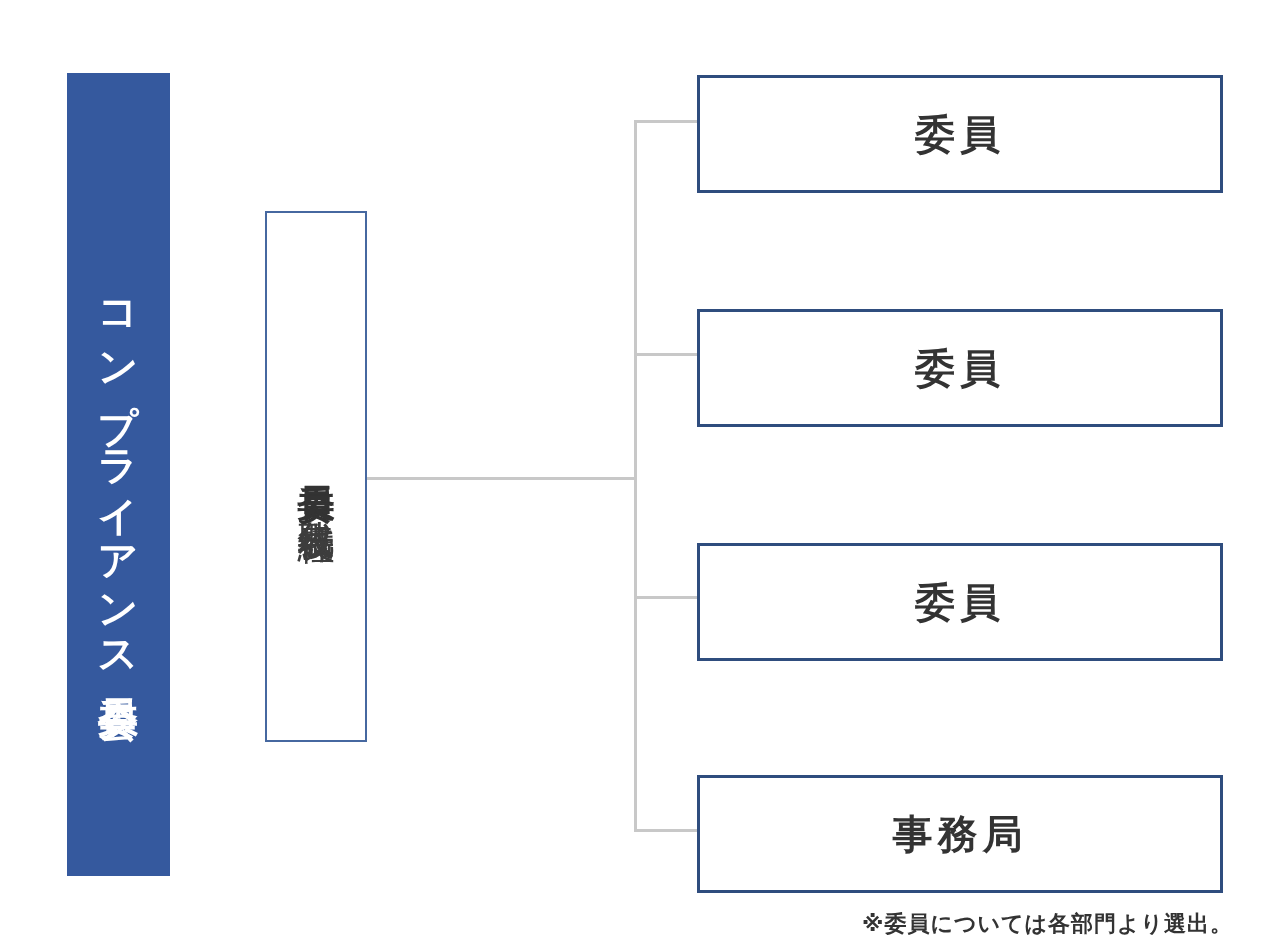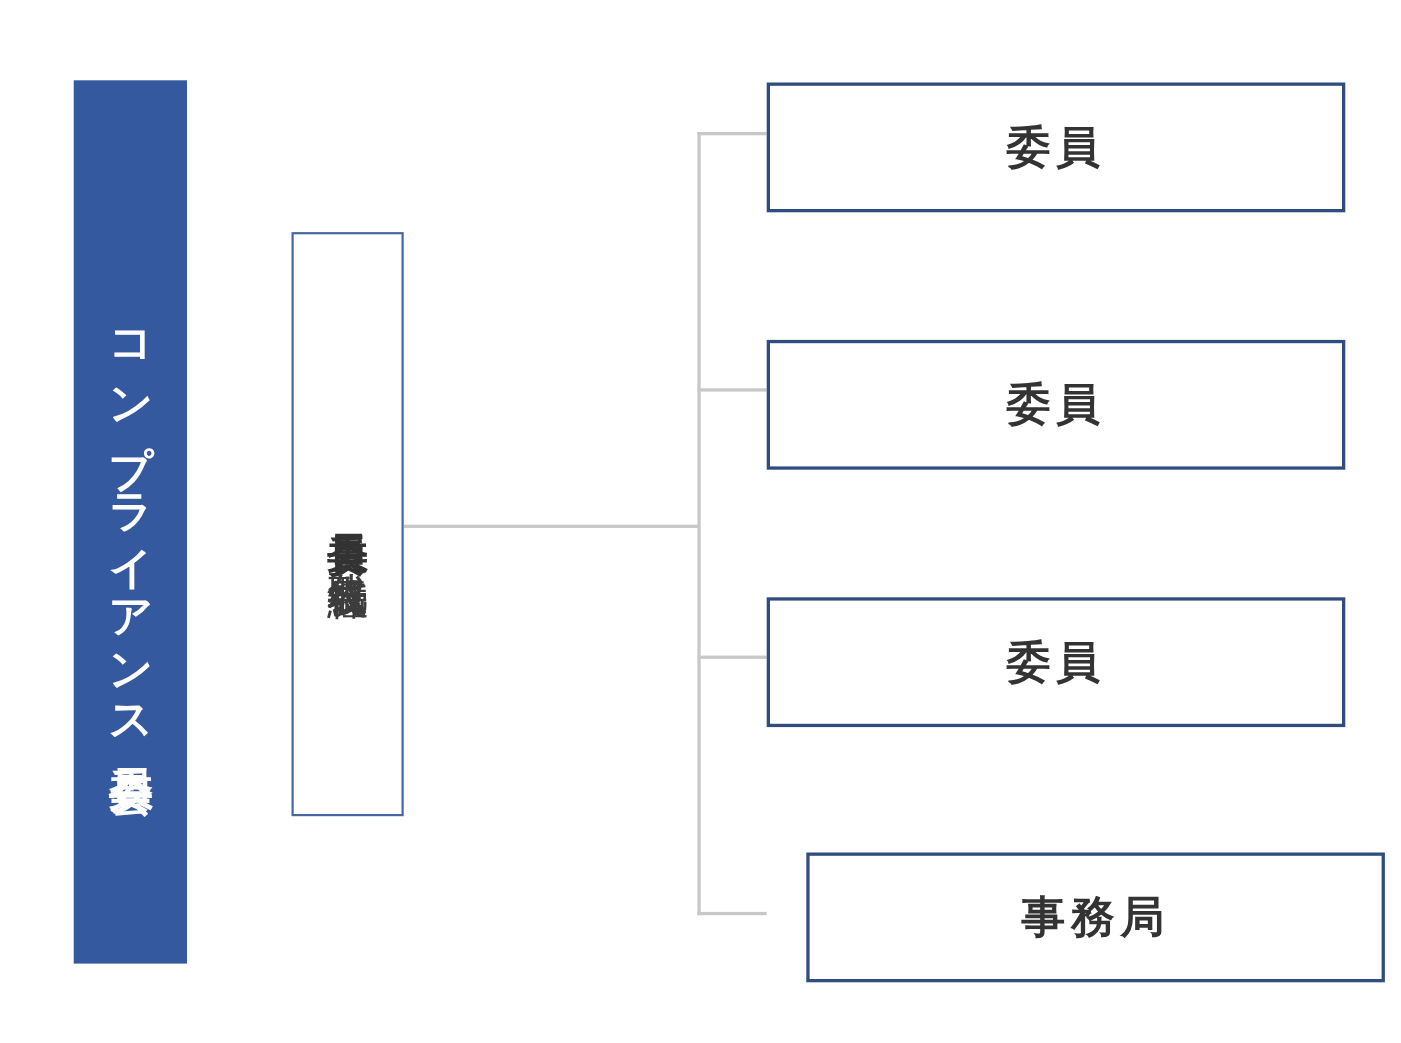--- a/index.html
+++ b/index.html
@@ -83,21 +83,21 @@
   .member-box .label {
     color: var(--text, #333333);
     font-size: 40px;
     font-weight: 700;
     letter-spacing: 5px;
     line-height: 1;
   }
   .member-box-1 { top: 75px; }
   .member-box-2 { top: 309px; }
   .member-box-3 { top: 543px; }
-  .member-box-4 { top: 775px; margin-left: 36px; }
+  .member-box-4 { top: 775px; }
   
   .connector {
     position: absolute;
     background: var(--connector, #c8c8c8);
   }
   .connector-main   { left: 366px; top: 477px; width: 270px; height: 3px; }
   .connector-trunk  { left: 634px; top: 120px; width: 3px;  height: 712px; }
   .connector-stub   { left: 634px; width: 63px; height: 3px; }
   .connector-stub-1 { top: 120px; }
   .connector-stub-2 { top: 353px; }
@@ -143,14 +143,15 @@
   <div class="member-box member-box-2">
     <span class="label">委員</span>
   </div>
   <div class="member-box member-box-3">
     <span class="label">委員</span>
   </div>
   <div class="member-box member-box-4">
     <span class="label">事務局</span>
   </div>
 
+  <div class="footnote">※委員については各部門より選出。</div>
 
 </div>
 
 </body></html>

